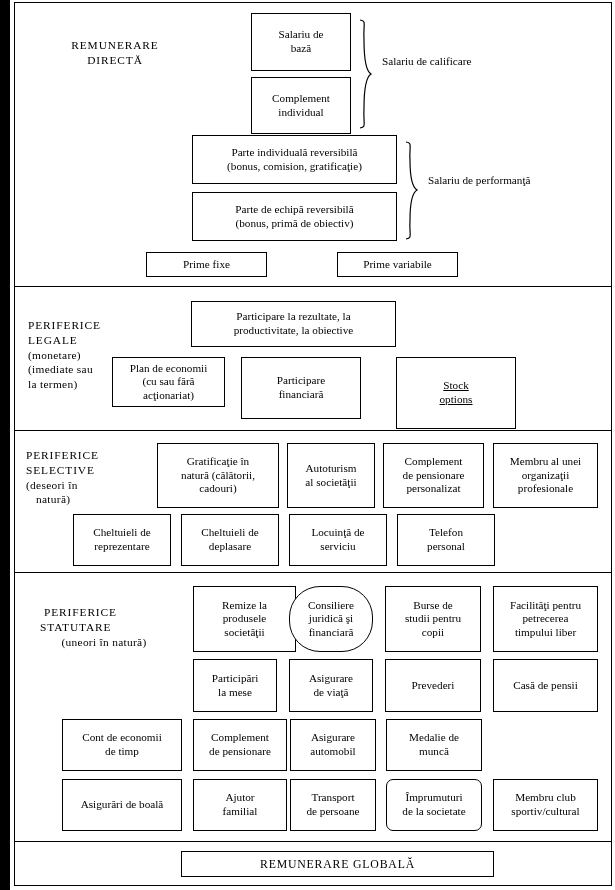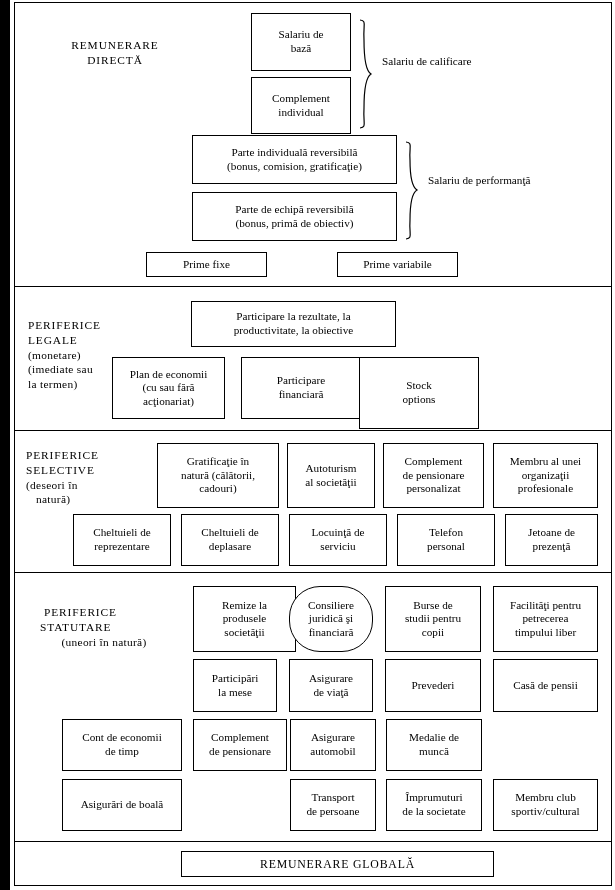--- a/index.html
+++ b/index.html
@@ -166,36 +166,36 @@
     <div>la termen)</div>
   </div>
 
   <div class="box" style="left:191px; top:301px; width:205px; height:46px;">
     <div>
       <div>Participare la rezultate, la</div>
       <div>productivitate, la obiective</div>
     </div>
   </div>
 
-  <div class="box" style="left:112px; top:357px; width:113px; height:62px;">
+  <div class="box" style="left:112px; top:357px; width:113px; height:50px;">
     <div>
       <div>Plan de economii</div>
       <div>(cu sau fără</div>
       <div>acţionariat)</div>
     </div>
   </div>
 
   <div class="box" style="left:241px; top:357px; width:120px; height:62px;">
     <div>
       <div>Participare</div>
       <div>financiară</div>
     </div>
   </div>
 
-  <div class="box" style="left:359px; top:357px; width:120px; height:72px;">
+  <div class="box" style="left:396px; top:357px; width:120px; height:72px;text-decoration:underline;">
     <div>
       <div>Stock</div>
       <div>options</div>
     </div>
   </div>
 
   <div class="cat" style="left:26px; top:448px; width:116px; text-align:left;">
     <div class="cap">PERIFERICE</div>
     <div class="cap">SELECTIVE</div>
     <div>(deseori în</div>
@@ -254,26 +254,20 @@
     </div>
   </div>
 
   <div class="box" style="left:397px; top:514px; width:98px; height:52px;">
     <div>
       <div>Telefon</div>
       <div>personal</div>
     </div>
   </div>
 
-  <div class="box" style="left:505px; top:514px; width:93px; height:52px;">
-    <div>
-      <div>Jetoane de</div>
-      <div>prezenţă</div>
-    </div>
-  </div>
 
   <div class="cat" style="left:30px; top:605px; width:148px; text-align:center;">
     <div class="cap" style="text-align:left; padding-left:14px;">PERIFERICE</div>
     <div class="cap" style="text-align:left; padding-left:10px;">STATUTARE</div>
     <div>(uneori în natură)</div>
   </div>
 
   <div class="box" style="left:193px; top:586px; width:103px; height:66px;">
     <div>
       <div>Remize la</div>
@@ -354,29 +348,35 @@
       <div>Medalie de</div>
       <div>muncă</div>
     </div>
   </div>
 
 
   <div class="box" style="left:62px; top:779px; width:120px; height:52px;">
     <div>Asigurări de boală</div>
   </div>
 
+  <div class="box" style="left:193px; top:779px; width:94px; height:52px;">
+    <div>
+      <div>Ajutor</div>
+      <div>familial</div>
+    </div>
+  </div>
 
   <div class="box" style="left:290px; top:779px; width:86px; height:52px;">
     <div>
       <div>Transport</div>
       <div>de persoane</div>
     </div>
   </div>
 
-  <div class="box" style="left:386px; top:779px; width:96px; height:52px;">
+  <div class="box" style="left:386px; top:779px; width:96px; height:52px;border-radius:7px;">
     <div>
       <div>Împrumuturi</div>
       <div>de la societate</div>
     </div>
   </div>
 
   <div class="box" style="left:493px; top:779px; width:105px; height:52px;text-align:center;">
     <div>
       <div>Membru club</div>
       <div>sportiv/cultural</div>

